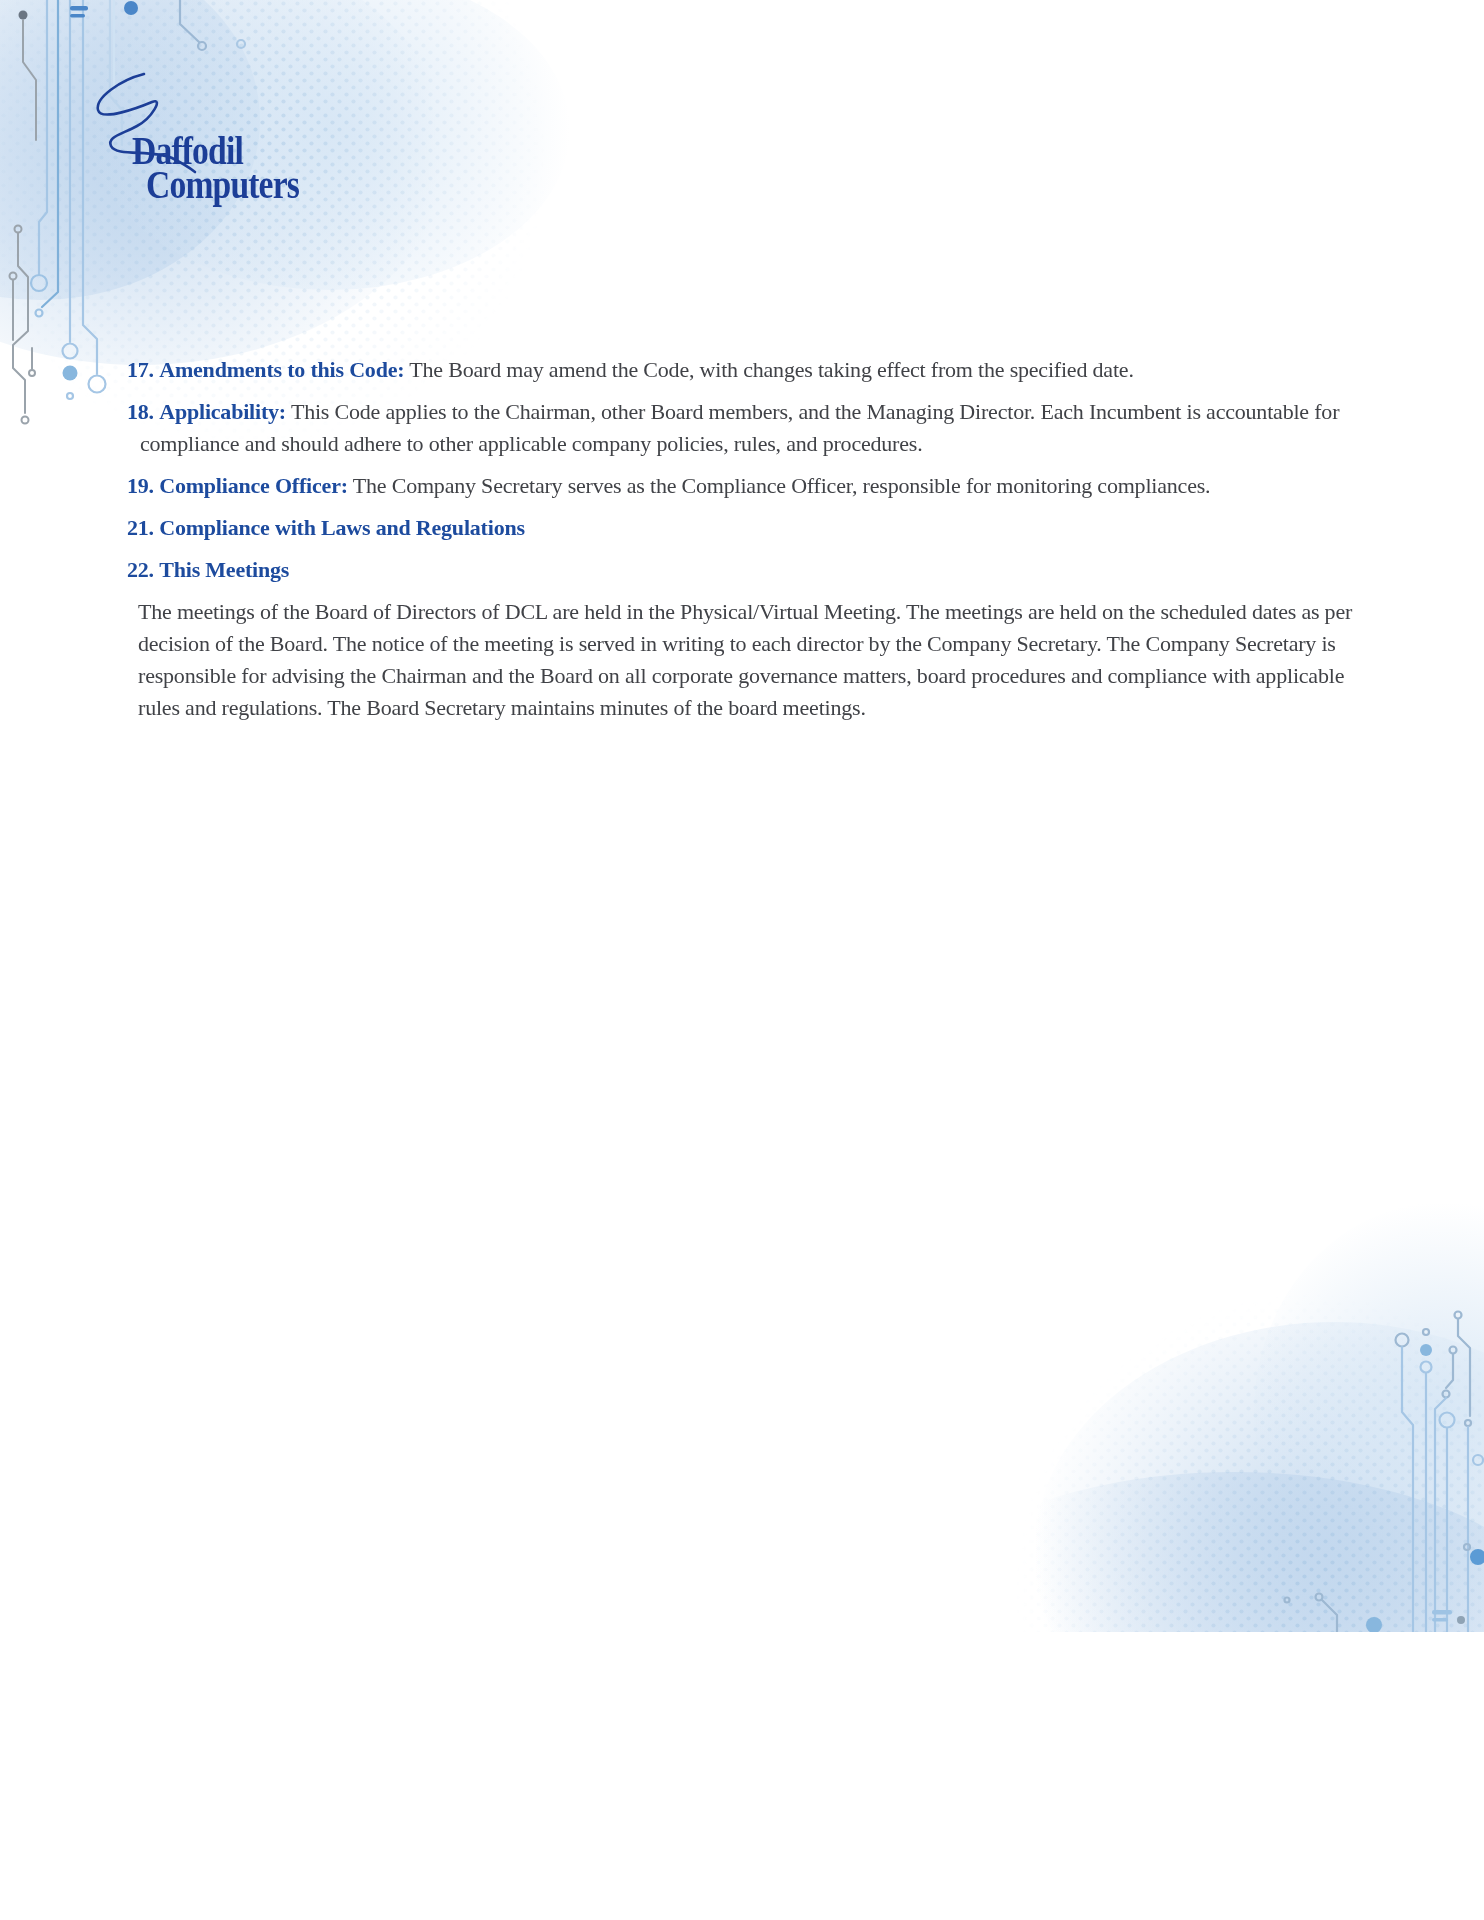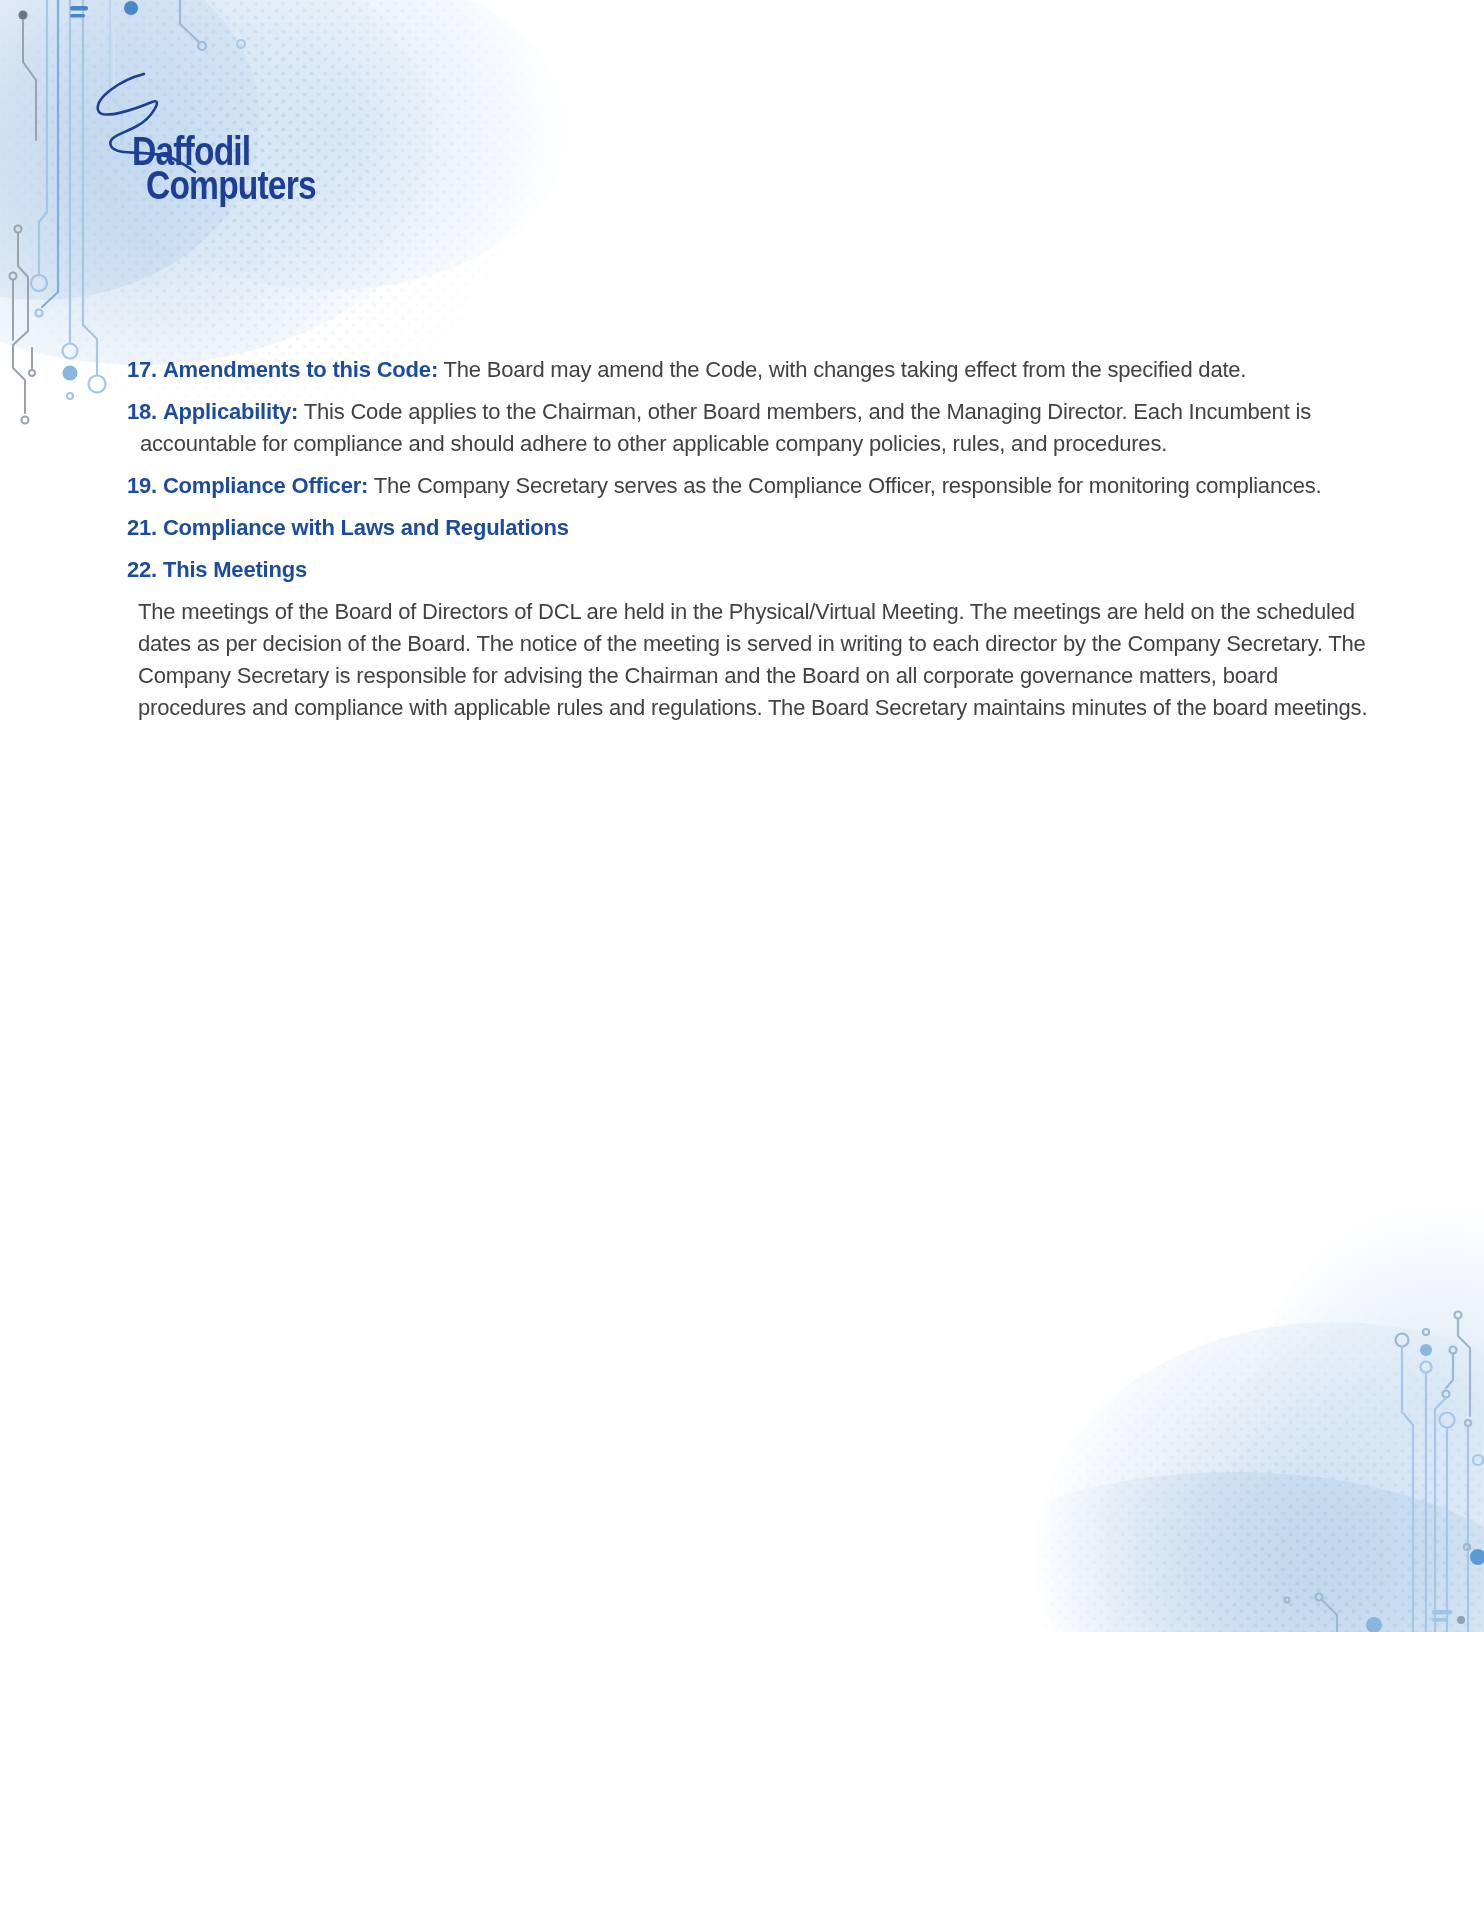--- a/index.html
+++ b/index.html
@@ -1,20 +1,20 @@
 <!DOCTYPE html>
 <html><head>
 <meta charset="utf-8">
 <style>
   * { margin:0; padding:0; box-sizing:border-box; }
   html,body { background:#ffffff; }
   .page {
     position:relative; width:1484px; height:1632px;
     background:#ffffff; overflow:hidden;
-    font-family:Liberation Sans, sans-serif;
+    font-family:Liberation Serif, serif;
   }
 
   
   .deco-tl { position:absolute; left:0; top:0; width:580px; height:480px; z-index:0; }
   .deco-br { position:absolute; right:0; bottom:0; width:540px; height:640px; z-index:0; }
 
   
   .logo { position:absolute; left:0; top:0; z-index:2; }
   .logo-line {
     position:absolute; color:#1c3e97; font-weight:bold; font-size:40px;

